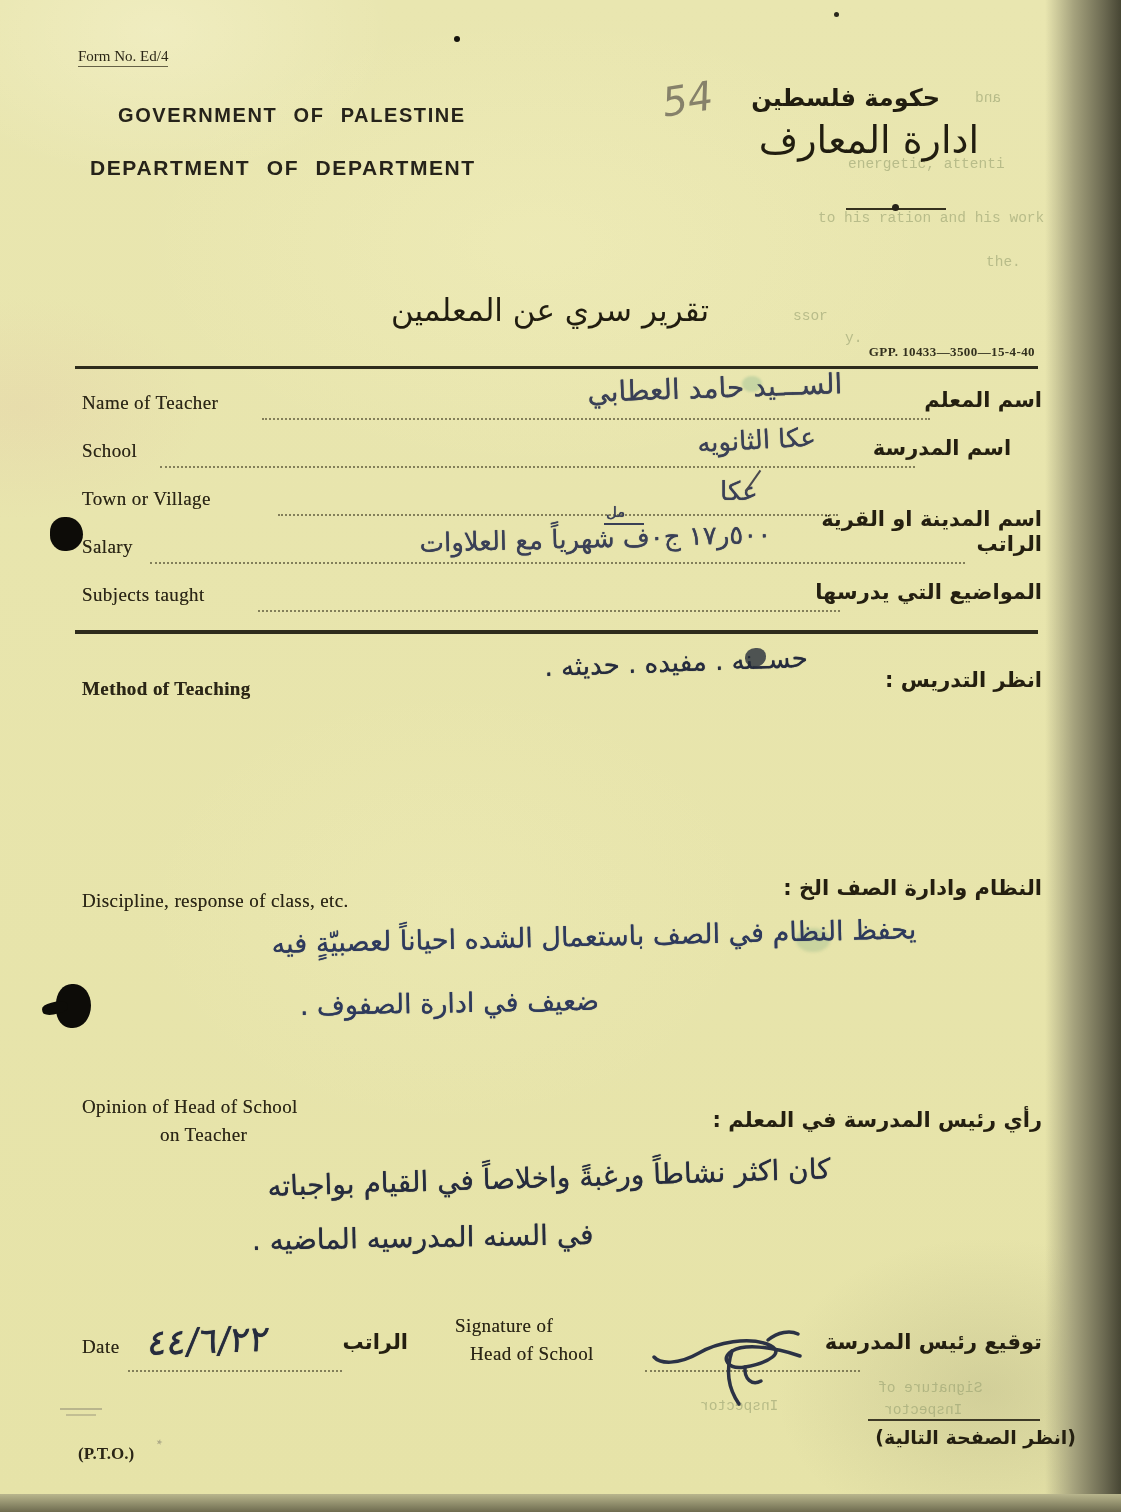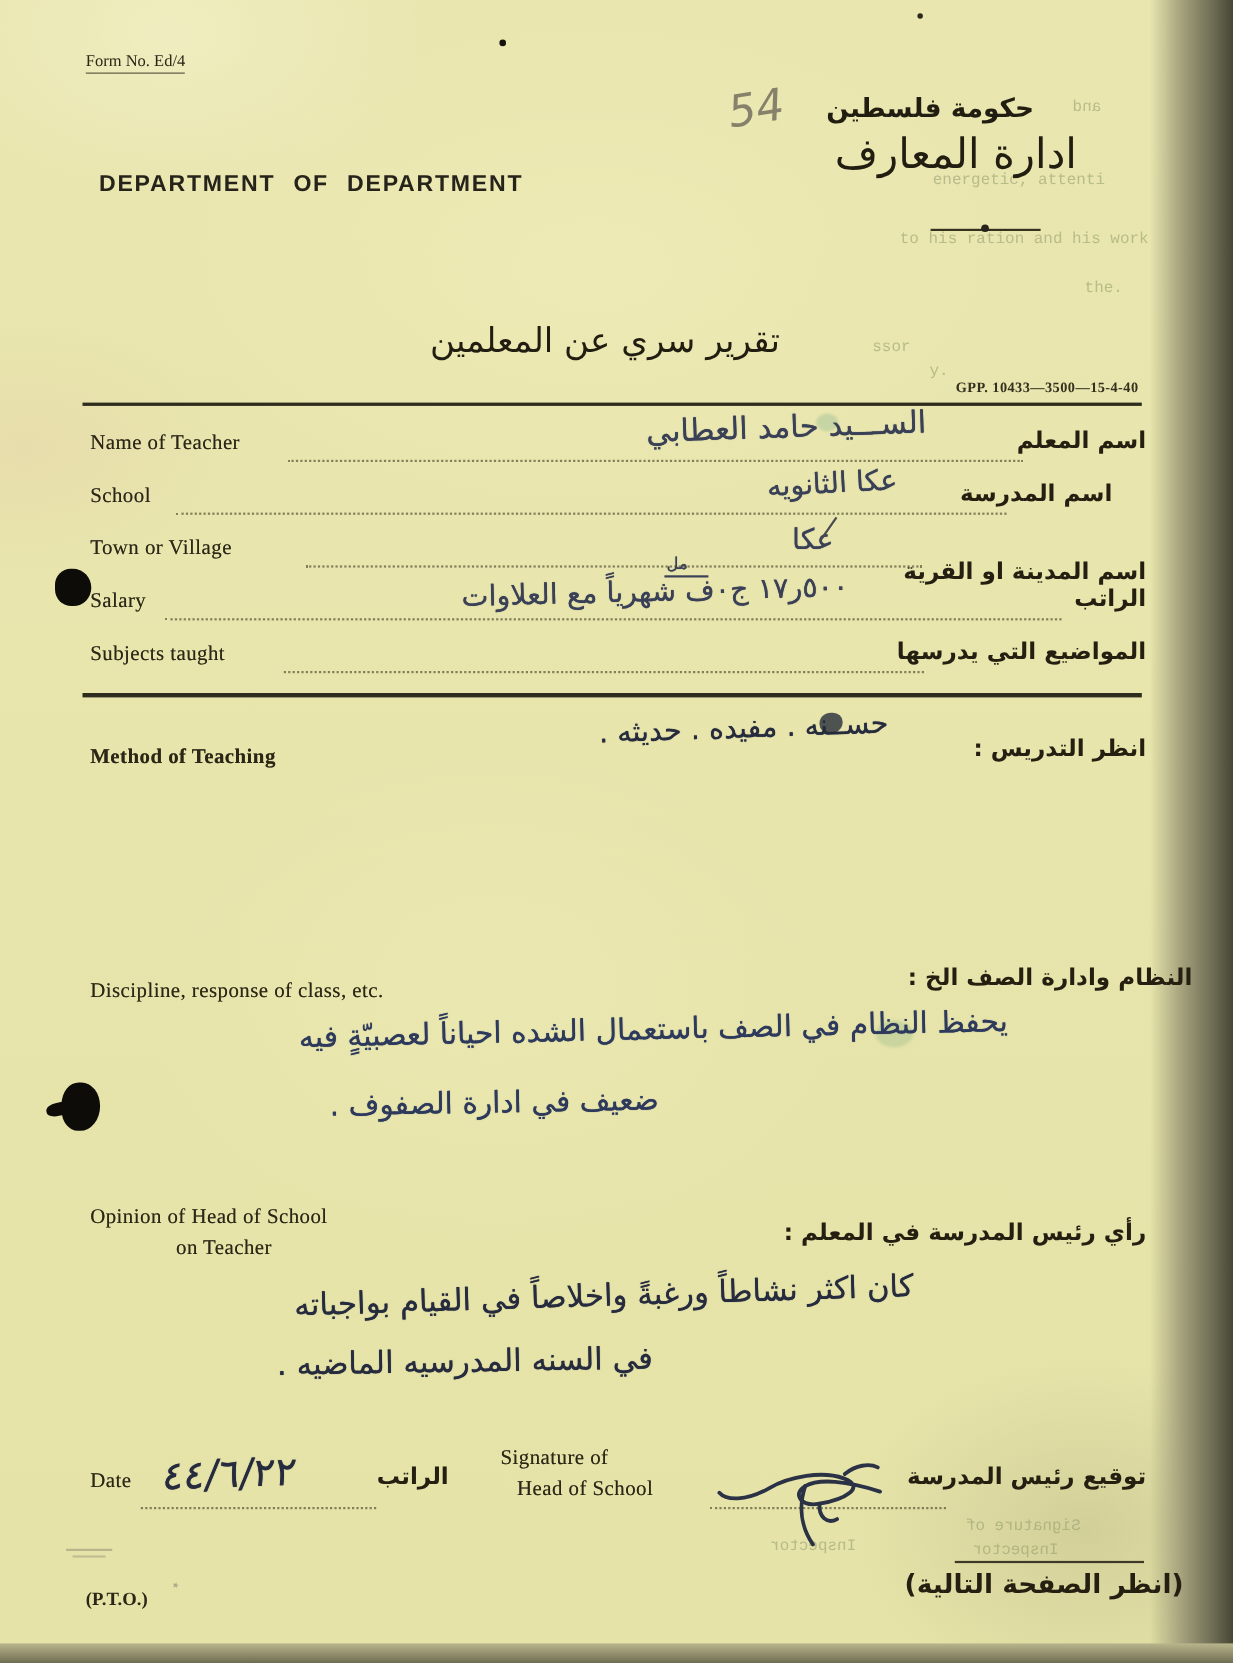--- a/index.html
+++ b/index.html
@@ -52,20 +52,21 @@
 
   <div class="abs hole" style="left:50px;top:517px;width:33px;height:34px;border-radius:46% 54% 52% 48%;"></div>
   <div class="abs hole" style="left:56px;top:984px;width:35px;height:44px;border-radius:48% 52% 55% 45%;"></div>
   <div class="abs hole" style="left:42px;top:1002px;width:26px;height:12px;border-radius:40%;transform:rotate(-12deg);"></div>
 
   <div class="abs" style="left:454px;top:36px;width:6px;height:6px;border-radius:50%;background:#15130c;"></div>
   <div class="abs" style="left:834px;top:12px;width:5px;height:5px;border-radius:50%;background:#2a281c;"></div>
 
   <div class="abs" style="left:78px;top:48px;font:15px 'Liberation Serif',serif;color:#2b2616;border-bottom:1px solid rgba(43,38,22,.7);padding-bottom:1px;">Form No. Ed/4</div>
 
+  <div class="abs bold-head" style="left:118px;top:104px;font-size:20px;">GOVERNMENT OF PALESTINE</div>
   <div class="abs bold-head" style="left:90px;top:156px;font-size:21px;">DEPARTMENT OF DEPARTMENT</div>
 
   <div class="abs" style="left:662px;top:76px;font:italic 40px 'DejaVu Sans',sans-serif;color:#75705e;opacity:.85;transform:rotate(-9deg);">54</div>
 
   <div class="abs hw" style="left:778px;top:84px;width:162px;text-align:right;font-weight:700;font-size:24px;color:#211d10;text-shadow:none;">حكومة فلسطين</div>
   <div class="abs hw" style="left:794px;top:118px;width:185px;text-align:center;font-size:38px;color:#211d10;text-shadow:none;">ادارة المعارف</div>
 
   <div class="abs" style="left:846px;top:208px;width:100px;height:2px;background:#35311e;"></div>
   <div class="abs" style="left:892px;top:204px;width:7px;height:7px;border-radius:50%;background:#26231a;"></div>
 
@@ -102,21 +103,21 @@
   <div class="abs ar-label" style="left:842px;top:580px;width:200px;">المواضيع التي يدرسها</div>
 
   <div class="abs rule" style="left:75px;top:630px;width:963px;height:4px;"></div>
 
   <div class="abs en-label" style="left:82px;top:678px;font-weight:bold;">Method of Teaching</div>
   <div class="abs ar-label" style="left:842px;top:668px;width:200px;">انظر التدريس :</div>
   <div class="abs hw ink-c" style="left:545px;top:652px;font-size:26px;transform:rotate(-2deg);transform-origin:left bottom;">حســنه . مفيده . حديثه .</div>
   <div class="abs" style="left:745px;top:648px;width:21px;height:19px;border-radius:50% 42% 55% 45%;background:#232a38;opacity:.78;"></div>
 
   <div class="abs en-label" style="left:82px;top:890px;">Discipline, response of class, etc.</div>
-  <div class="abs ar-label" style="left:884px;top:876px;width:200px;">النظام وادارة الصف الخ :</div>
+  <div class="abs ar-label" style="left:842px;top:876px;width:200px;">النظام وادارة الصف الخ :</div>
   <div class="abs hw ink-b" style="left:272px;top:928px;font-size:27px;transform:rotate(-1.3deg);transform-origin:left bottom;">يحفظ النظام في الصف باستعمال الشده احياناً لعصبيّةٍ فيه</div>
   <div class="abs hw ink-b" style="left:300px;top:990px;font-size:27px;transform:rotate(-1deg);transform-origin:left bottom;">ضعيف في ادارة الصفوف .</div>
 
   <div class="abs en-label" style="left:82px;top:1096px;">Opinion of Head of School</div>
   <div class="abs en-label" style="left:160px;top:1124px;">on Teacher</div>
   <div class="abs ar-label" style="left:842px;top:1108px;width:200px;">رأي رئيس المدرسة في المعلم :</div>
   <div class="abs hw ink-c" style="left:268px;top:1170px;font-size:28px;transform:rotate(-1.8deg);transform-origin:left bottom;">كان اكثر نشاطاً ورغبةً واخلاصاً في القيام بواجباته</div>
   <div class="abs hw ink-c" style="left:252px;top:1224px;font-size:28px;transform:rotate(-1deg);transform-origin:left bottom;">في السنه المدرسيه الماضيه .</div>
 
   <div class="abs en-label" style="left:82px;top:1336px;">Date</div>
@@ -139,15 +140,15 @@
 
   <div class="abs ar-label" style="left:842px;top:1330px;width:200px;">توقيع رئيس المدرسة</div>
 
   <div class="abs" style="left:60px;top:1408px;width:42px;height:2px;background:#8b8872;opacity:.5;"></div>
   <div class="abs" style="left:66px;top:1414px;width:30px;height:2px;background:#8b8872;opacity:.4;"></div>
   <div class="abs" style="left:156px;top:1434px;font:13px 'DejaVu Sans',sans-serif;color:#8a8674;opacity:.6;transform:rotate(14deg);">٭</div>
 
   <div class="abs" style="left:78px;top:1444px;font:700 17px 'Liberation Serif',serif;color:#2b2616;">(P.T.O.)</div>
 
   <div class="abs" style="left:868px;top:1419px;width:172px;height:2px;background:#3d3926;"></div>
-  <div class="abs ar-label" style="left:842px;top:1426px;width:198px;font-size:24px;padding-left:36px;">(انظر الصفحة التالية)</div>
+  <div class="abs ar-label" style="left:842px;top:1426px;width:198px;font-size:19px;padding-left:36px;">(انظر الصفحة التالية)</div>
 
 </div>
 
 </body></html>

